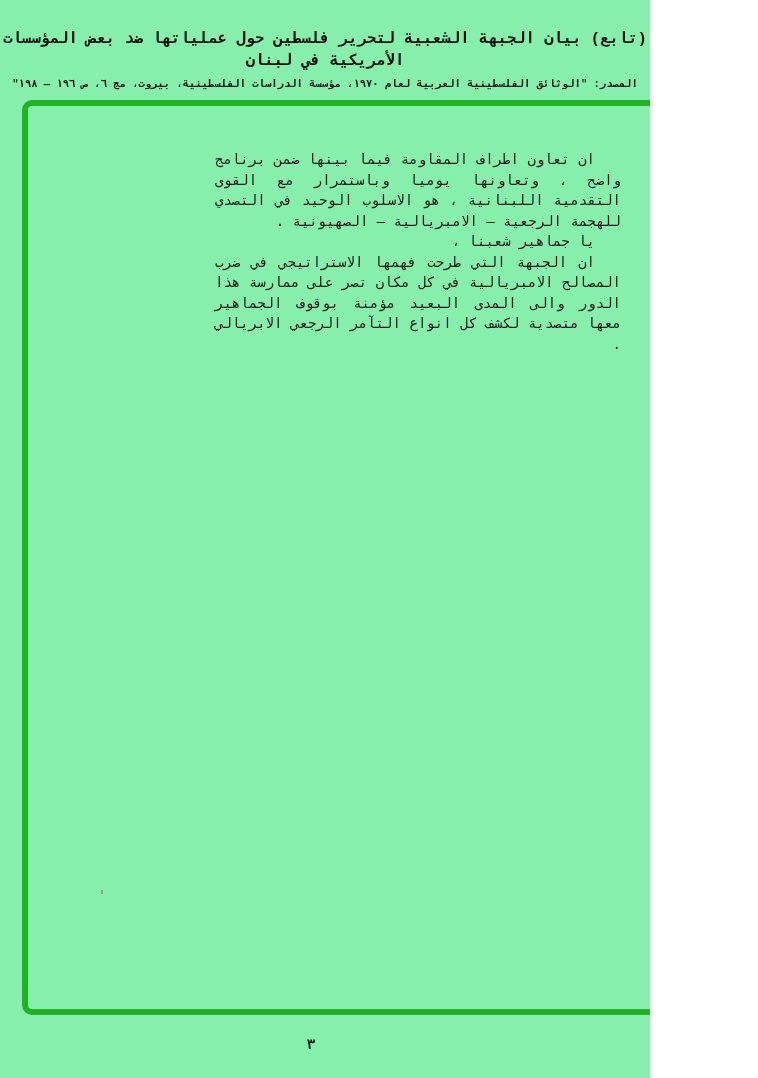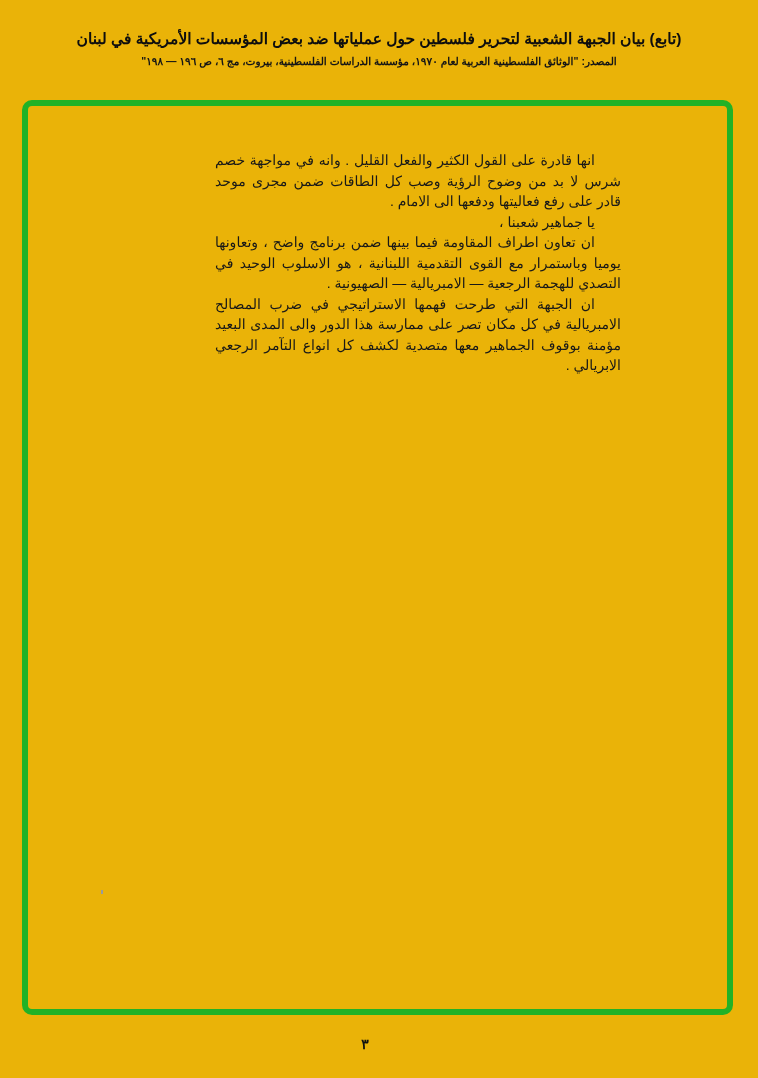--- a/index.html
+++ b/index.html
@@ -1,21 +1,21 @@
 <!DOCTYPE html>
 <html><head>
 <meta charset="utf-8">
 <style>
   html, body { margin: 0; padding: 0; background: #ffffff; }
   .page {
     position: relative;
-    width: 758px;
+    width: 650px;
     height: 1078px;
-    background: #eab308;
-    font-family: Liberation Sans, sans-serif;
+    background: #86efac;
+    font-family: Liberation Mono, monospace;
     overflow: hidden;
     color: #141414;
   }
   .doc-header {
     position: absolute;
     top: 28px;
     left: 0;
     width: 100%;
     text-align: center;
     direction: rtl;
@@ -85,23 +85,22 @@
 <div class="page">
 
   <header class="doc-header">
     <h1 class="title">(تابع) بيان الجبهة الشعبية لتحرير فلسطين حول عملياتها ضد بعض المؤسسات الأمريكية في لبنان</h1>
     <div class="source">المصدر: "الوثائق الفلسطينية العربية لعام ١٩٧٠، مؤسسة الدراسات الفلسطينية، بيروت، مج ٦، ص ١٩٦ — ١٩٨"</div>
   </header>
 
   <div class="frame" style="border-color: rgb(34, 178, 38);"></div>
 
   <main class="doc-body">
-    <p>انها قادرة على القول الكثير والفعل القليل . وانه في مواجهة خصم شرس لا بد من وضوح الرؤية وصب كل الطاقات ضمن مجرى موحد قادر على رفع فعاليتها ودفعها الى الامام .</p>
+    <p>ان تعاون اطراف المقاومة فيما بينها ضمن برنامج واضح ، وتعاونها يوميا وباستمرار مع القوى التقدمية اللبنانية ، هو الاسلوب الوحيد في التصدي للهجمة الرجعية — الامبريالية — الصهيونية .</p>
     <p>يا جماهير شعبنا ،</p>
-    <p>ان تعاون اطراف المقاومة فيما بينها ضمن برنامج واضح ، وتعاونها يوميا وباستمرار مع القوى التقدمية اللبنانية ، هو الاسلوب الوحيد في التصدي للهجمة الرجعية — الامبريالية — الصهيونية .</p>
     <p>ان الجبهة التي طرحت فهمها الاستراتيجي في ضرب المصالح الامبريالية في كل مكان تصر على ممارسة هذا الدور والى المدى البعيد مؤمنة بوقوف الجماهير معها متصدية لكشف كل انواع التآمر الرجعي الابريالي .</p>
   </main>
 
   <div class="speck"></div>
 
   <div class="page-number">٣</div>
 
 </div>
 
 </body></html>

